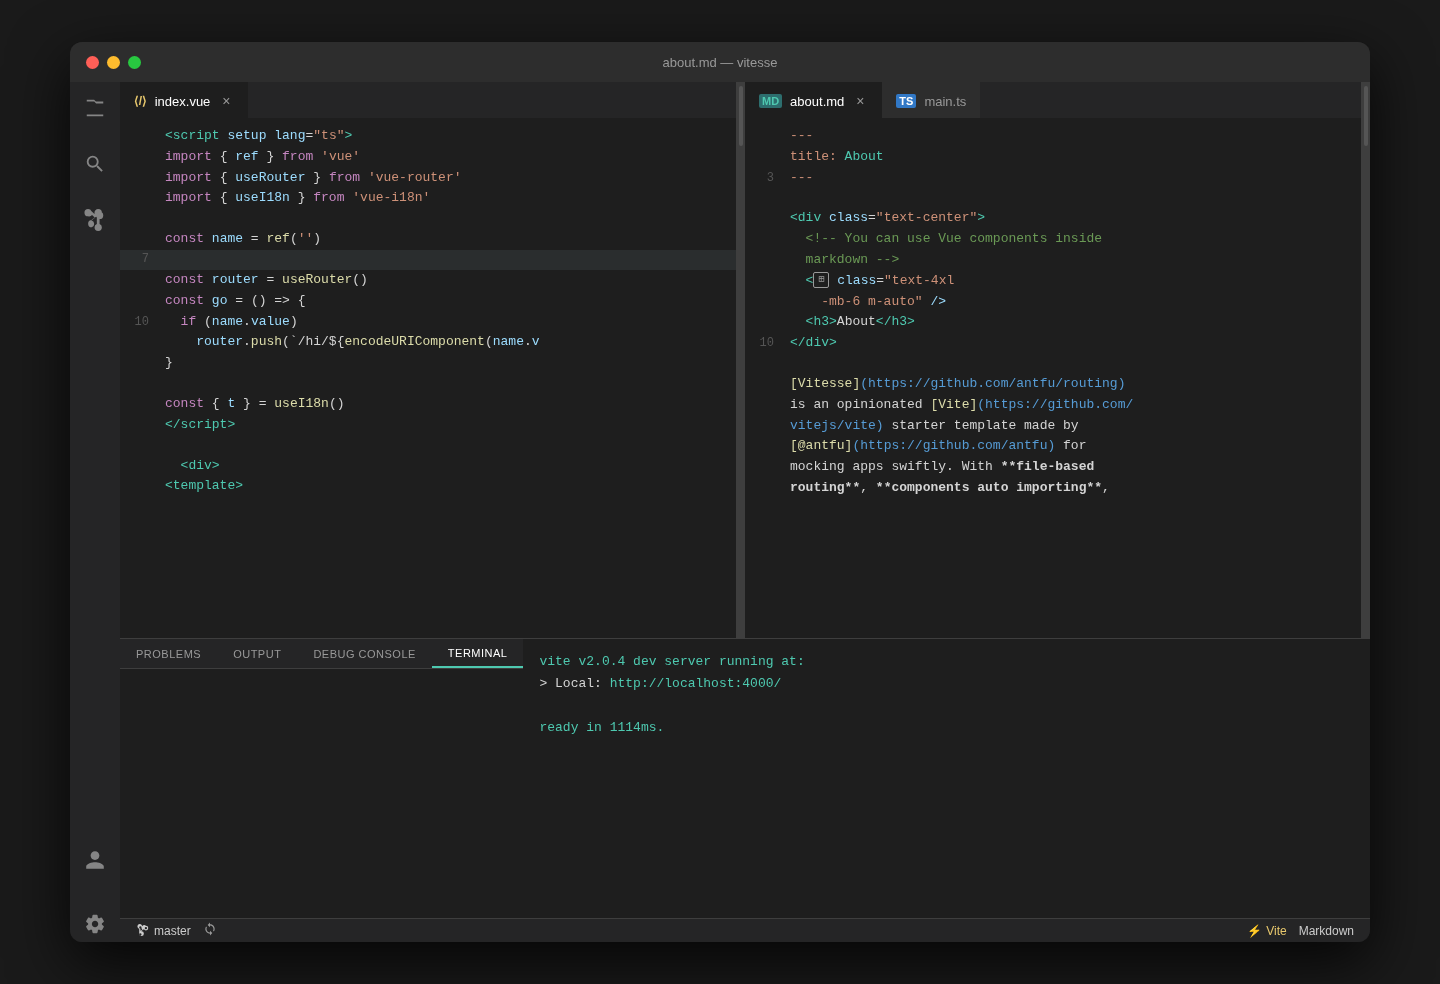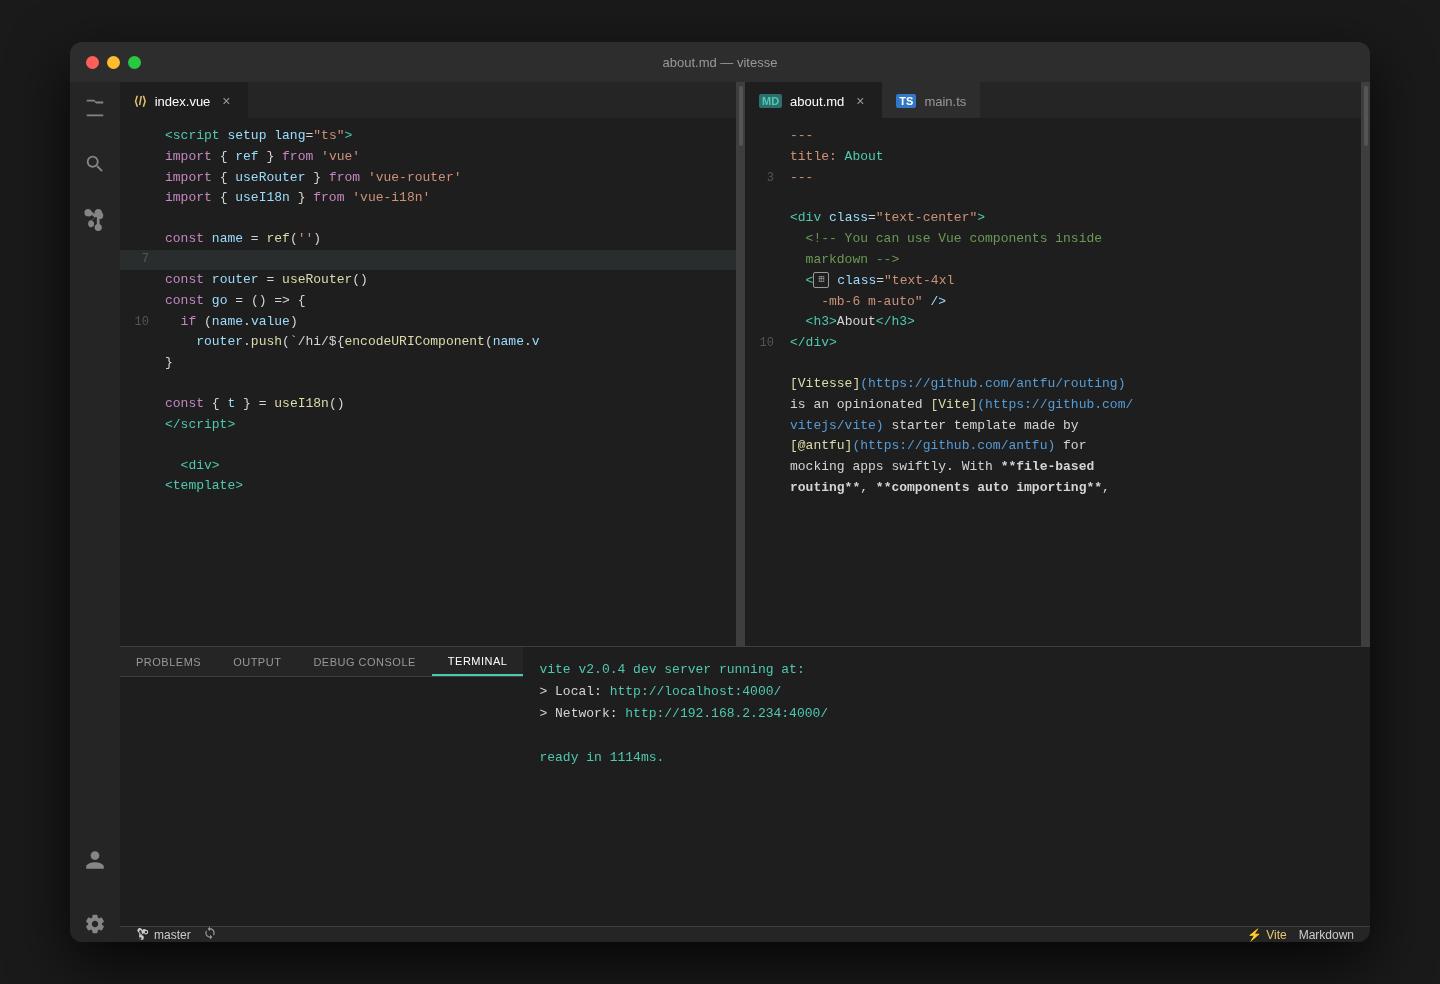--- a/index.html
+++ b/index.html
@@ -297,21 +297,21 @@
       line-height: 1.7;
       overflow: auto;
     }
 
     .term-cyan { color: #4ec9b0; }
     .term-plain { color: #d4d4d4; }
     .term-url { color: #4ec9b0; margin-top: 40px; }
 
     
     .status-bar {
-      height: 16px;
+      height: 24px;
       background: #252526;
       display: flex;
       align-items: center;
       padding: 0 16px;
       font-size: 12px;
       color: #999;
       flex-shrink: 0;
       border-top: 1px solid #3e3e3e;
       justify-content: space-between;
     }
@@ -585,23 +585,20 @@
           <div class="panel-tab">DEBUG CONSOLE</div>
           <div class="panel-tab active">TERMINAL</div>
         </div>
         <div class="terminal-content">
           <div>
             <span class="term-cyan">vite v2.0.4 dev server running at:</span>
           </div>
           <div>
             <span class="term-plain">&gt; Local:    </span><span class="term-url">http://localhost:4000/</span>
           </div>
-          <div>
-            <span class="term-plain">&gt; Network:  </span><span class="term-url">http://192.168.2.234:4000/</span>
-          </div>
           <div>&nbsp;</div>
           <div>
             <span class="term-cyan">ready in 1114ms.</span>
           </div>
         </div>
       </div>
 
       <div class="status-bar">
         <div class="status-left">
           <div class="status-branch">

